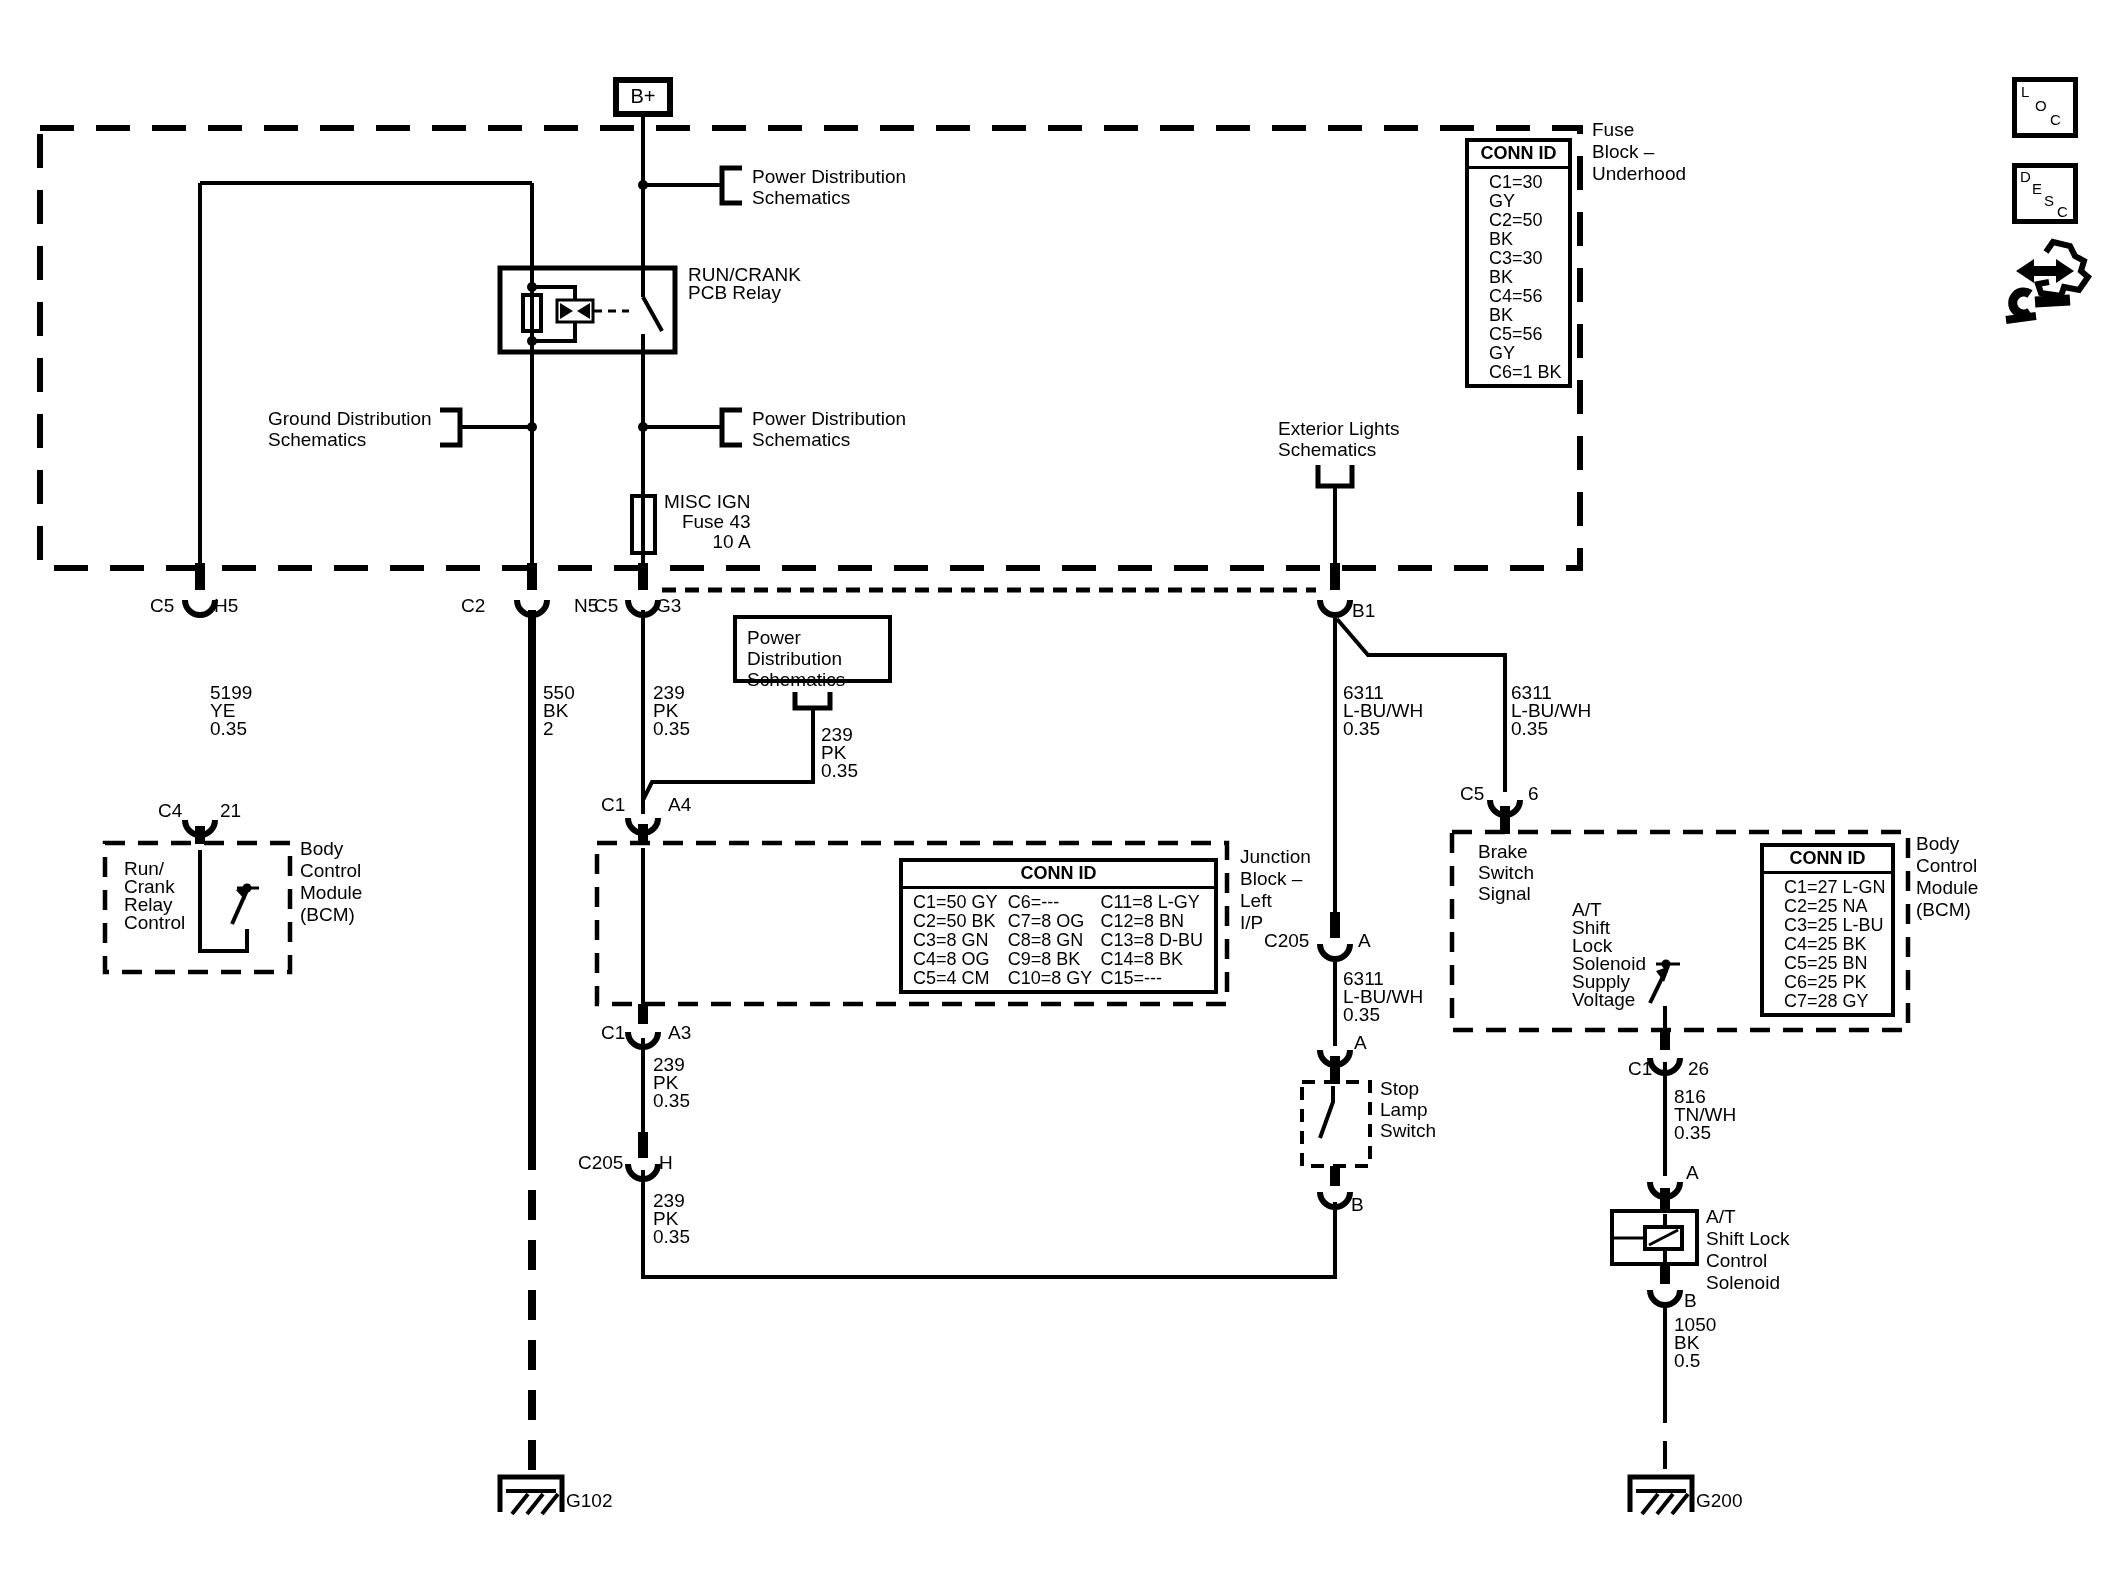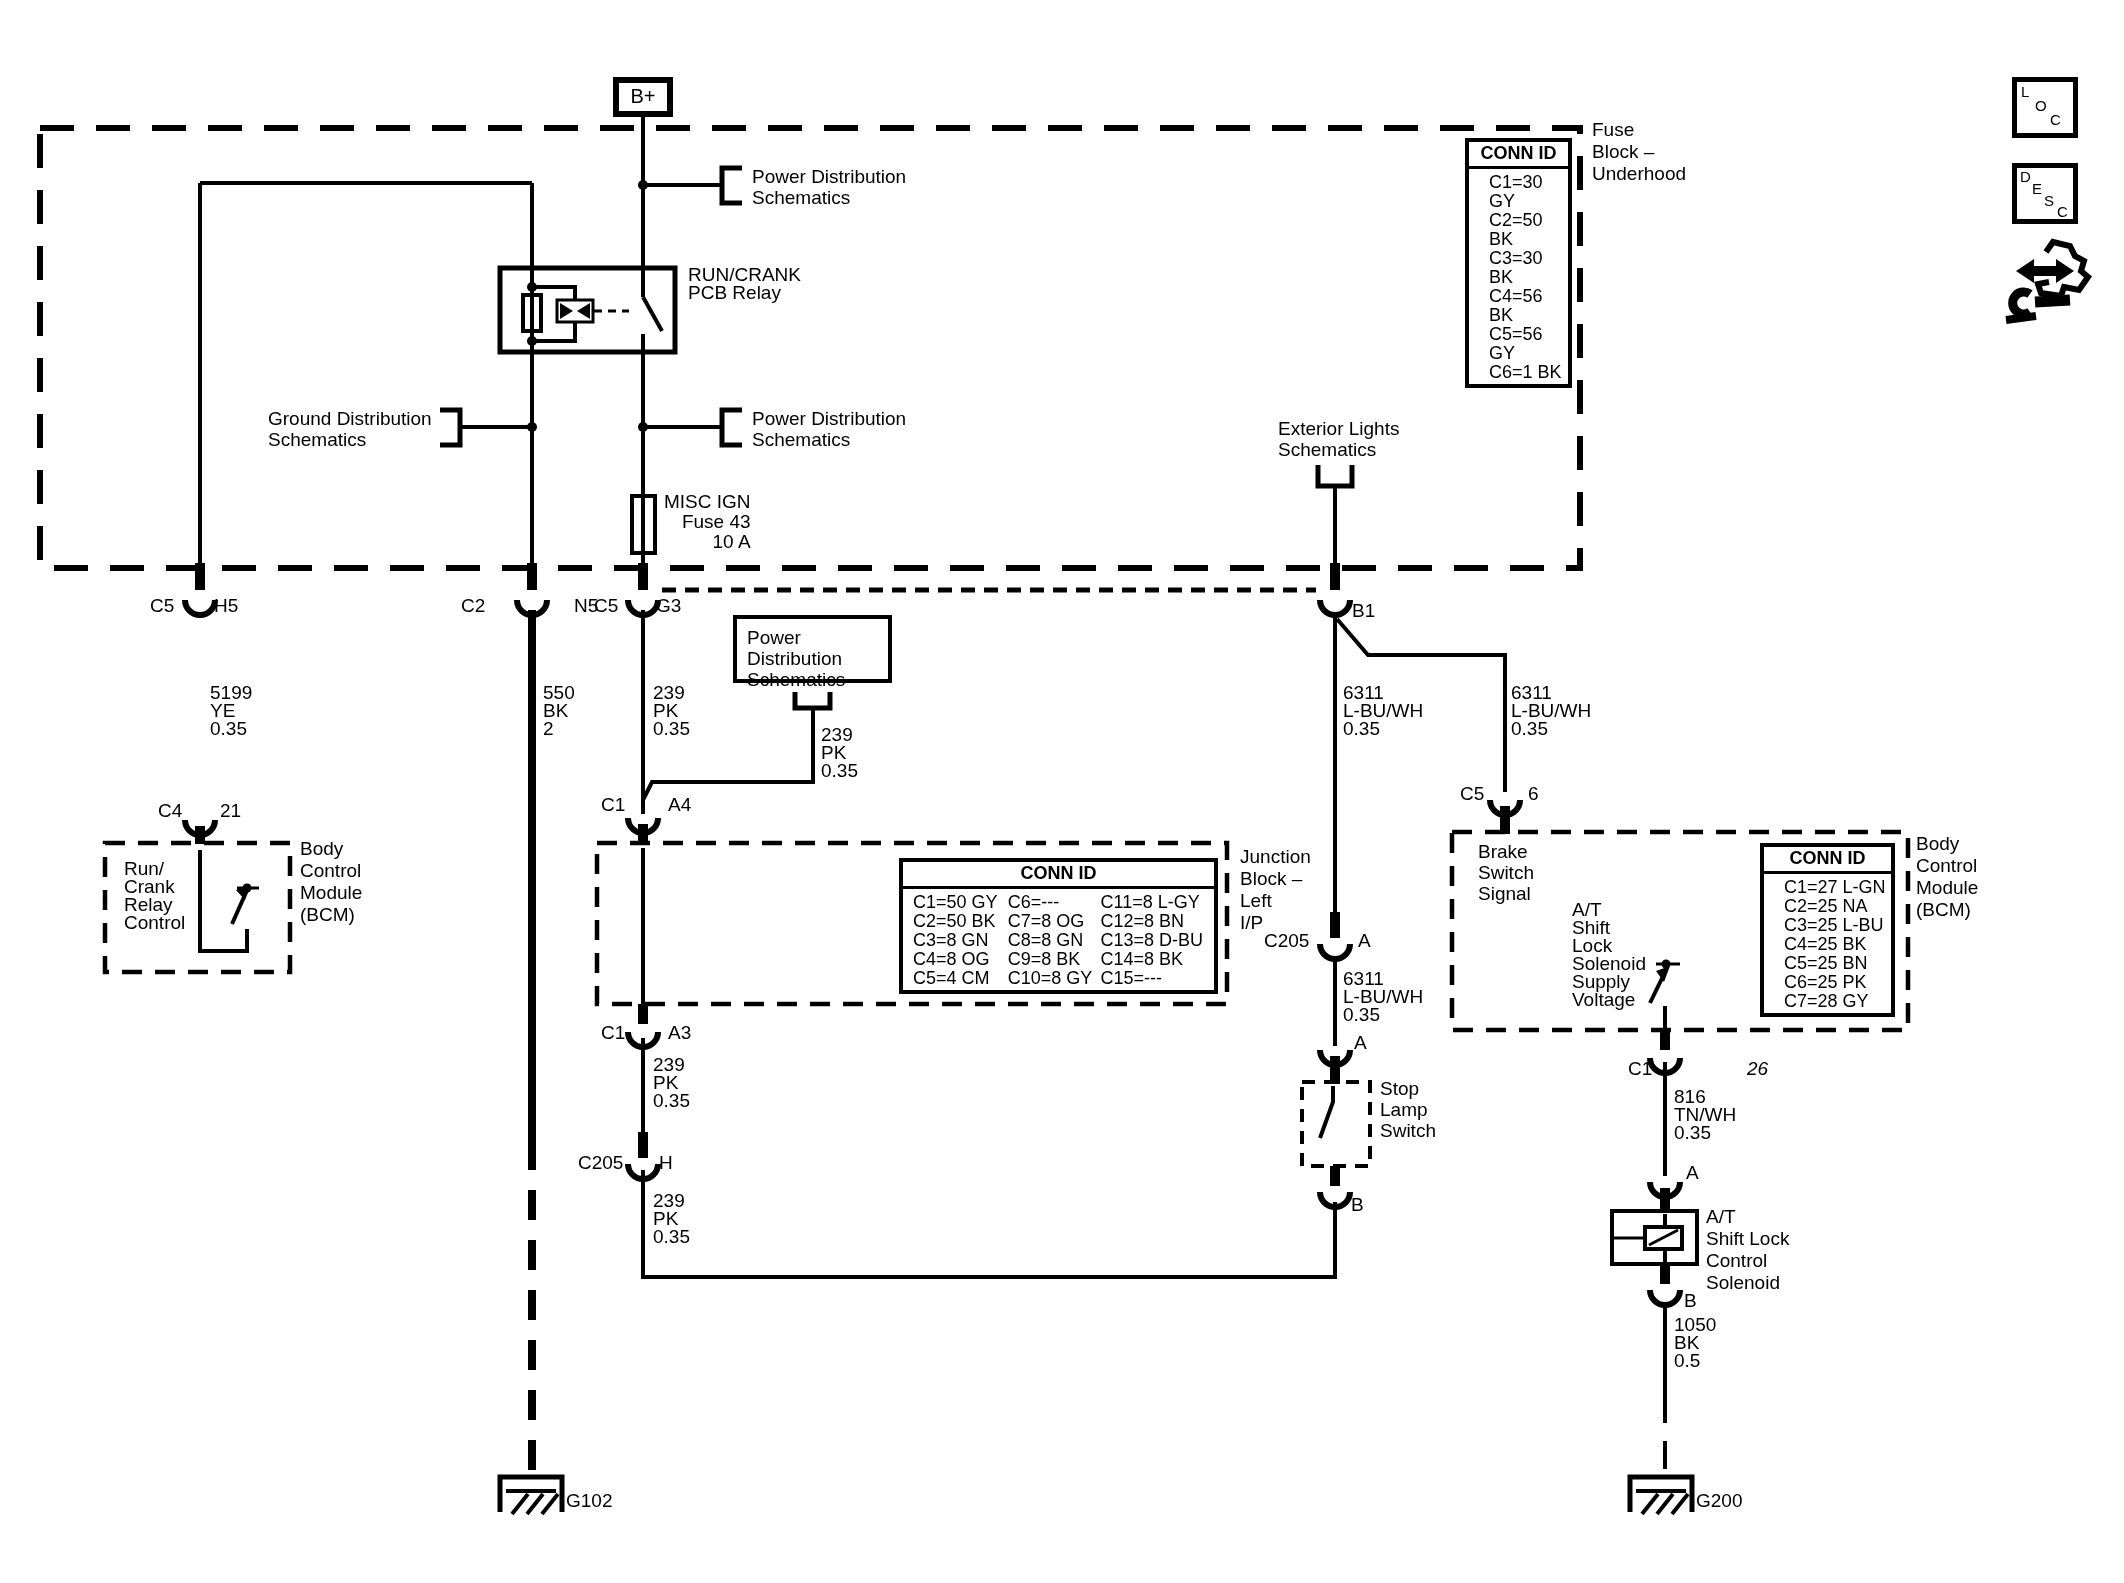--- a/index.html
+++ b/index.html
@@ -334,21 +334,21 @@
 Shift
 Lock
 Solenoid
 Supply
 Voltage</div>
   <div class="lbl lh22" style="left:1916px;top:833px;">Body
 Control
 Module
 (BCM)</div>
   <div class="lbl" style="left:1628px;top:1060px;">C1</div>
-  <div class="lbl" style="left:1747px;top:1060px;font-style:italic;">26</div>
+  <div class="lbl" style="left:1688px;top:1060px;">26</div>
   <div class="lbl" style="left:1686px;top:1164px;">A</div>
   <div class="lbl lh22" style="left:1706px;top:1206px;">A/T
 Shift Lock
 Control
 Solenoid</div>
   <div class="lbl" style="left:1684px;top:1292px;">B</div>
 
   <div class="lbl" style="left:566px;top:1492px;">G102</div>
   <div class="lbl" style="left:1696px;top:1492px;">G200</div>
 

